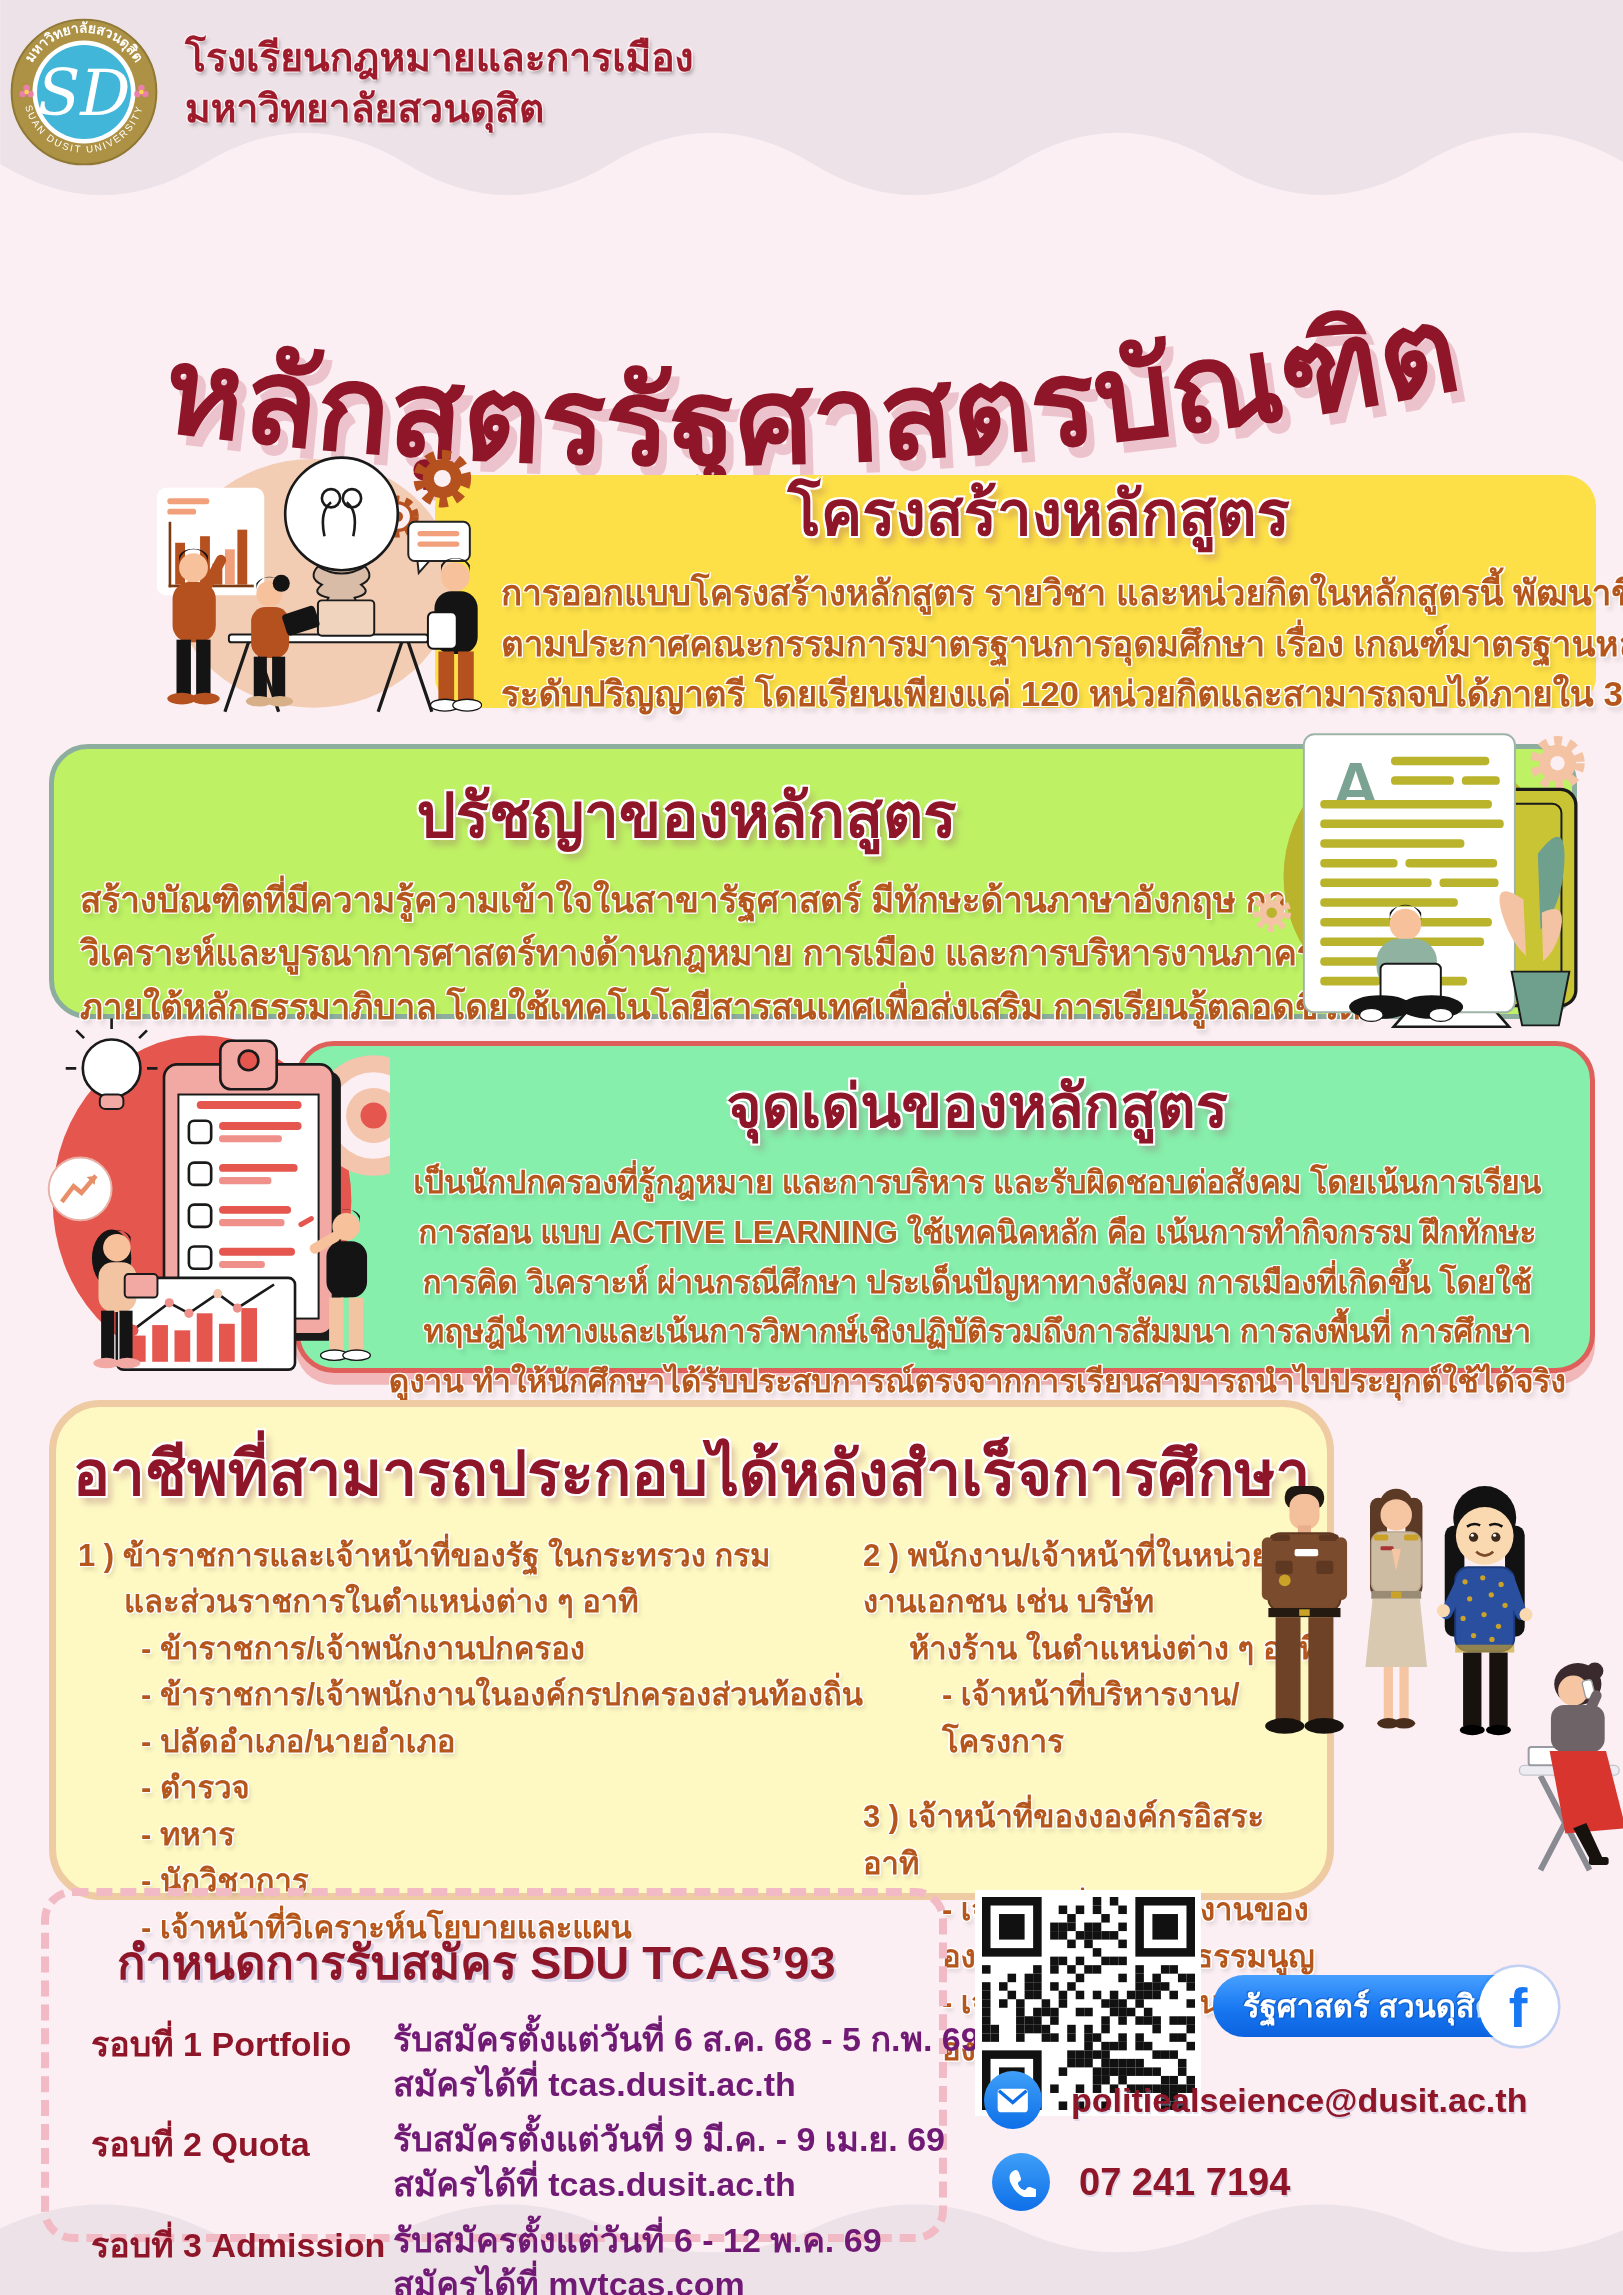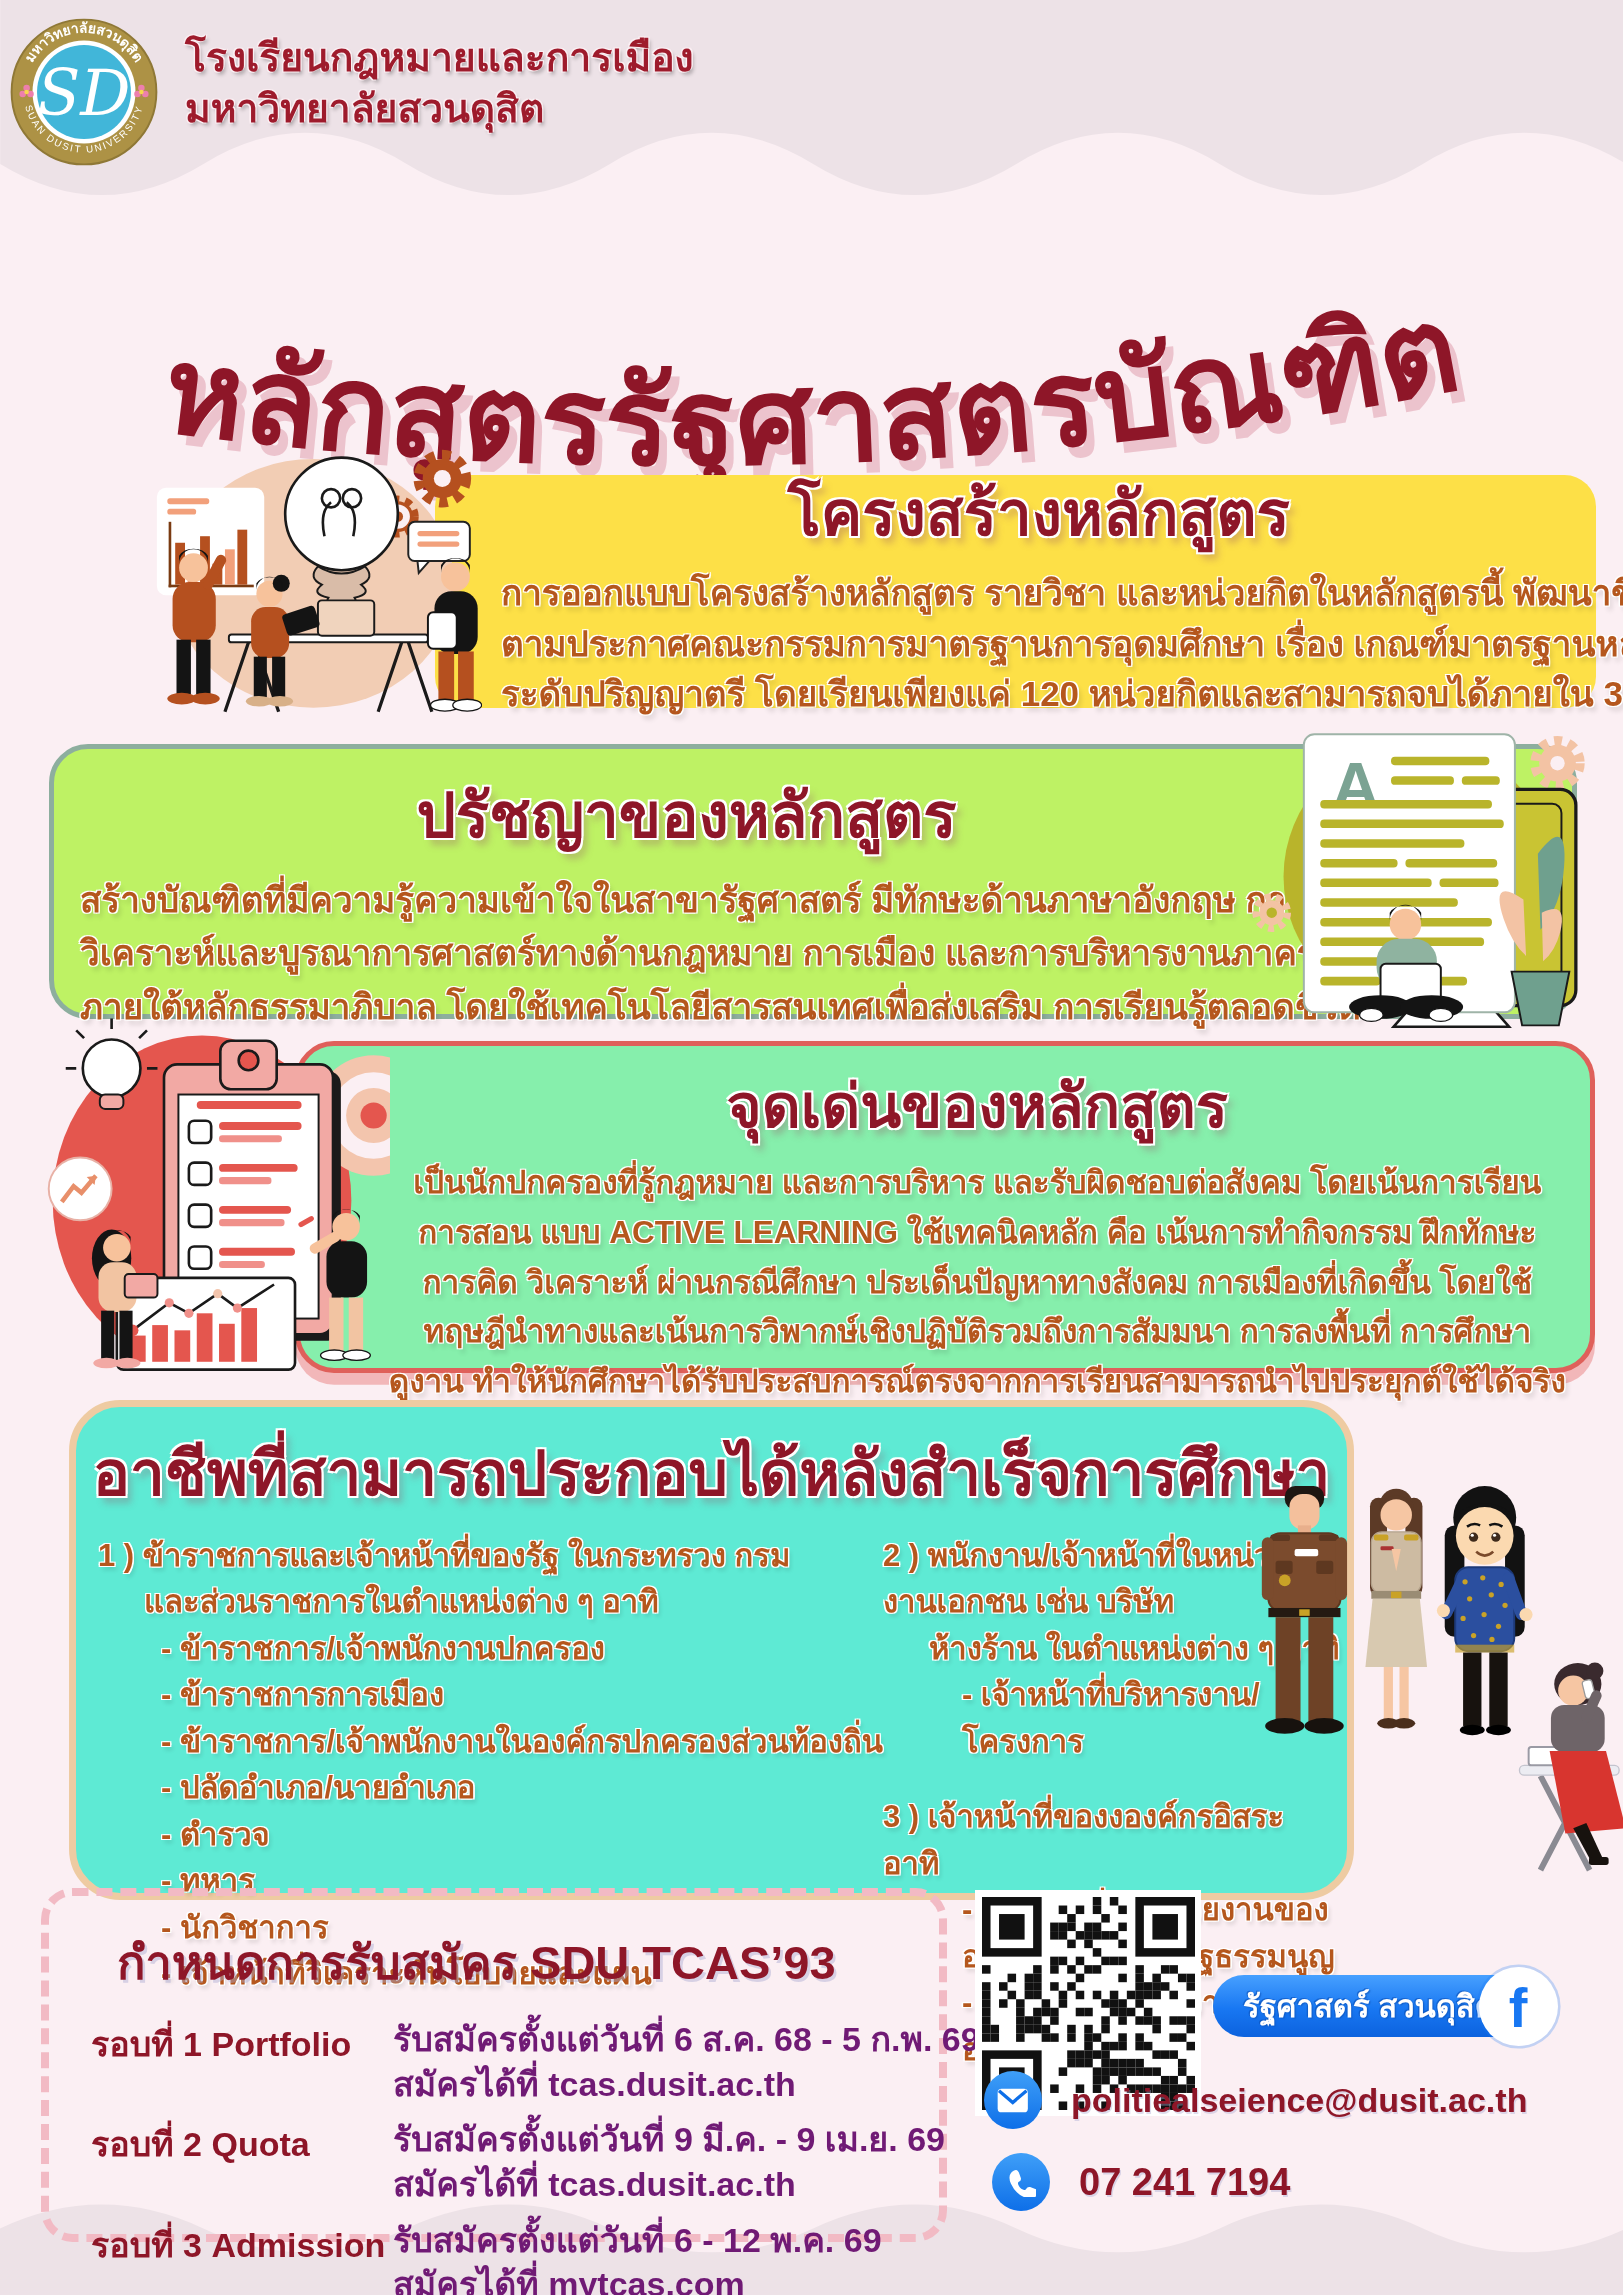--- a/index.html
+++ b/index.html
@@ -33,21 +33,21 @@
   .sec2-content .body-orange{font-size:35px;line-height:1.52;margin-top:9.2px;}
 
   
   .sec3-box{left:295px;top:1041px;width:1300px;height:332px;background:#86efac;border:5.9px solid #DF605A;border-radius:39px;
     box-sizing:border-box;box-shadow:0 11.8px 0 rgba(241,176,178,.9);}
   .sec3-content{position:absolute;left:79px;right:14.4px;top:11.8px;}
   .sec3-content .sec-title{font-size:60px;}
   .sec3-content .body-orange{font-size:31.5px;line-height:1.58;margin-top:5.2px;}
 
   
-  .sec4-box{left:49px;top:1400px;width:1285px;height:500px;background:#5eead4;border:7.2px solid #EECBA2;border-radius:51px;box-sizing:border-box;margin-left:20px;}
+  .sec4-box{left:49px;top:1400px;width:1285px;height:500px;background:#fef9c3;border:7.2px solid #EECBA2;border-radius:51px;box-sizing:border-box;}
   .sec4-box .sec-title{font-size:62px;margin-top:17px;}
   .careers-cols{display:flex;padding:10.5px 6.6px 0 22px;}
   .careers-col{font-size:31px;font-weight:800;color:#B5571D;line-height:1.5;
     text-shadow:-1.3px -1.3px 0 #fff,1.3px -1.3px 0 #fff,-1.3px 1.3px 0 #fff,1.3px 1.3px 0 #fff,2.6px 3.9px 4.6px rgba(0,0,0,.12);}
   .careers-col.c1{flex:0 0 47%;}
   .careers-col.c2{flex:1 1 auto;}
   .grp-line2{margin-left:46px;}
   .grp-items div{margin-left:63px;white-space:nowrap;}
   .c2 .grp-items div{margin-left:79px;white-space:normal;max-width:551px;}
   .grp3{margin-top:29px;}
@@ -400,21 +400,20 @@
   </svg>
 
   <div class="abs sec4-box">
     <div class="sec-title">อาชีพที่สามารถประกอบได้หลังสำเร็จการศึกษา</div>
     <div class="careers-cols">
       <div class="careers-col c1">
         <div>1 ) ข้าราชการและเจ้าหน้าที่ของรัฐ ในกระทรวง กรม</div>
         <div class="grp-line2">และส่วนราชการในตำแหน่งต่าง ๆ อาทิ</div>
         <div class="grp-items">
           <div>- ข้าราชการ/เจ้าพนักงานปกครอง</div>
-          <div>- ข้าราชการการเมือง</div>
           <div>- ข้าราชการ/เจ้าพนักงานในองค์กรปกครองส่วนท้องถิ่น</div>
           <div>- ปลัดอำเภอ/นายอำเภอ</div>
           <div>- ตำรวจ</div>
           <div>- ทหาร</div>
           <div>- นักวิชาการ</div>
           <div>- เจ้าหน้าที่วิเคราะห์นโยบายและแผน</div>
         </div>
       </div>
       <div class="careers-col c2">
         <div>2 ) พนักงาน/เจ้าหน้าที่ในหน่วยงานเอกชน เช่น บริษัท</div>

